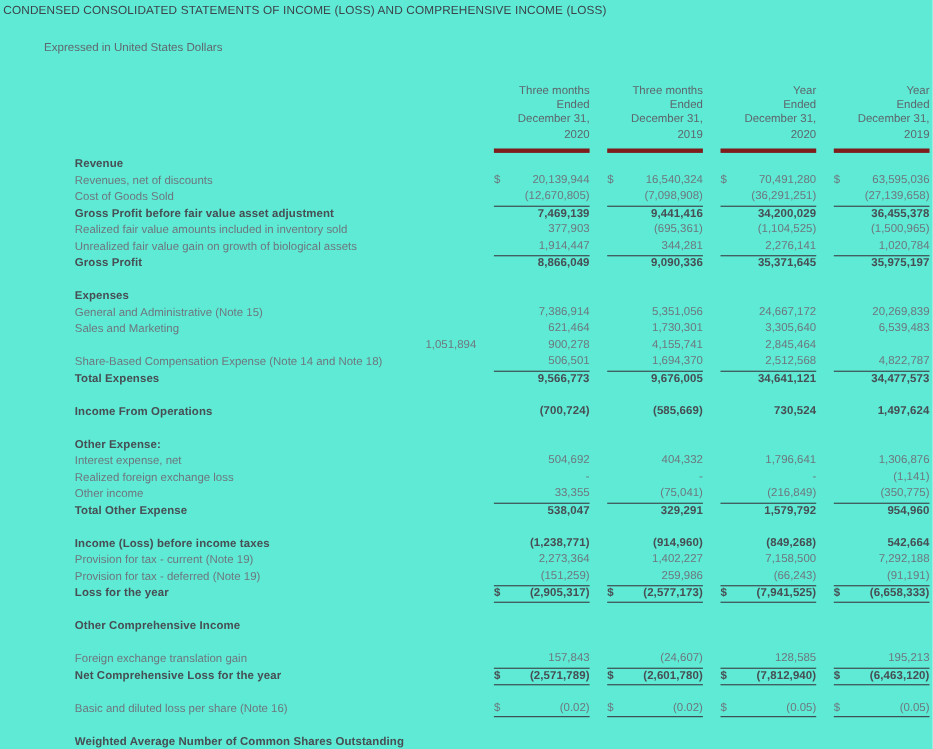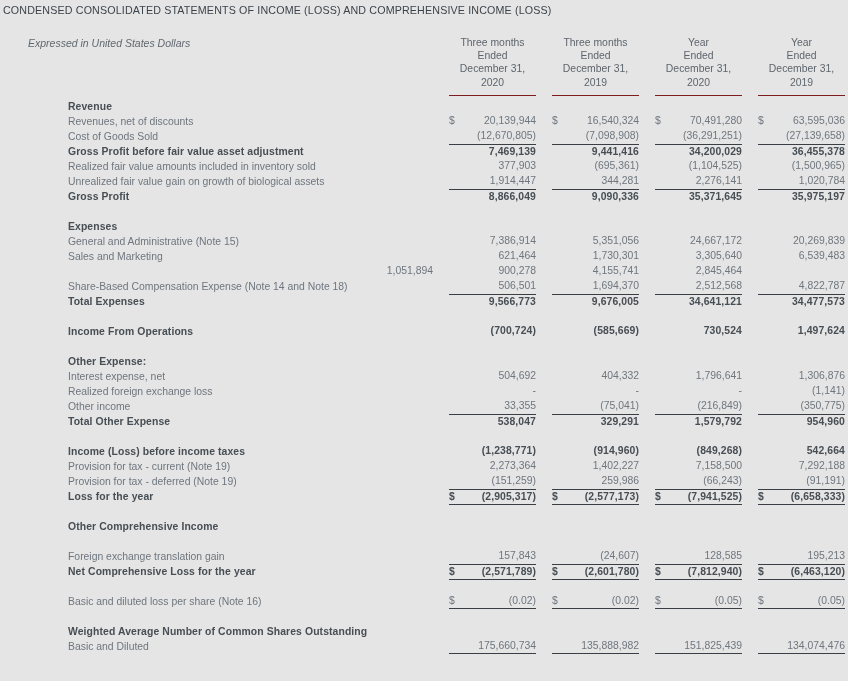--- a/index.html
+++ b/index.html
@@ -1,58 +1,58 @@
 <!DOCTYPE html>
 <html><head>
 <meta charset="utf-8">
 <style>
   * { box-sizing: border-box; margin: 0; padding: 0; }
   html, body { background: #ffffff; }
   .page {
     position: relative;
     width: 848px;
     height: 681px;
-    background: #e5e5e5;
+    background: #5eead4;
     font-family: "Liberation Sans", sans-serif;
     overflow: hidden;
   }
   .doc-title {
     position: absolute;
     left: 3px;
     top: 4px;
     font-size: 10.7px;
     color: #3c434a;
     letter-spacing: 0.15px;
   }
   .subtitle {
     position: absolute;
-    left: 28px;
+    left: 40px;
     top: 37px;
     font-size: 10.5px;
-    font-style: italic;
     color: #60686f;
   }
   .grid {
     position: absolute;
     left: 28px;
     top: 36px;
     width: 817px;
   }
   .row {
     display: grid;
     grid-template-columns: 405px 87px 87px 87px 87px;
     column-gap: 16px;
     height: 15px;
   }
   .header-row { height: auto; margin-bottom: 3px; }
   .hcell { }
   .num-head {
-    text-align: center;
-    border-bottom: 1px solid #7f1d1d;
+    text-align: right;
+    border-bottom: 4px solid #7f1d1d;
     padding-bottom: 6px;
+    margin-top: 40px;
   }
   .hline {
     font-size: 10.4px;
     line-height: 13.2px;
     color: #5e656c;
     white-space: nowrap;
   }
   .spacer { height: 15px; }
   .lcell {
     font-size: 10.4px;

